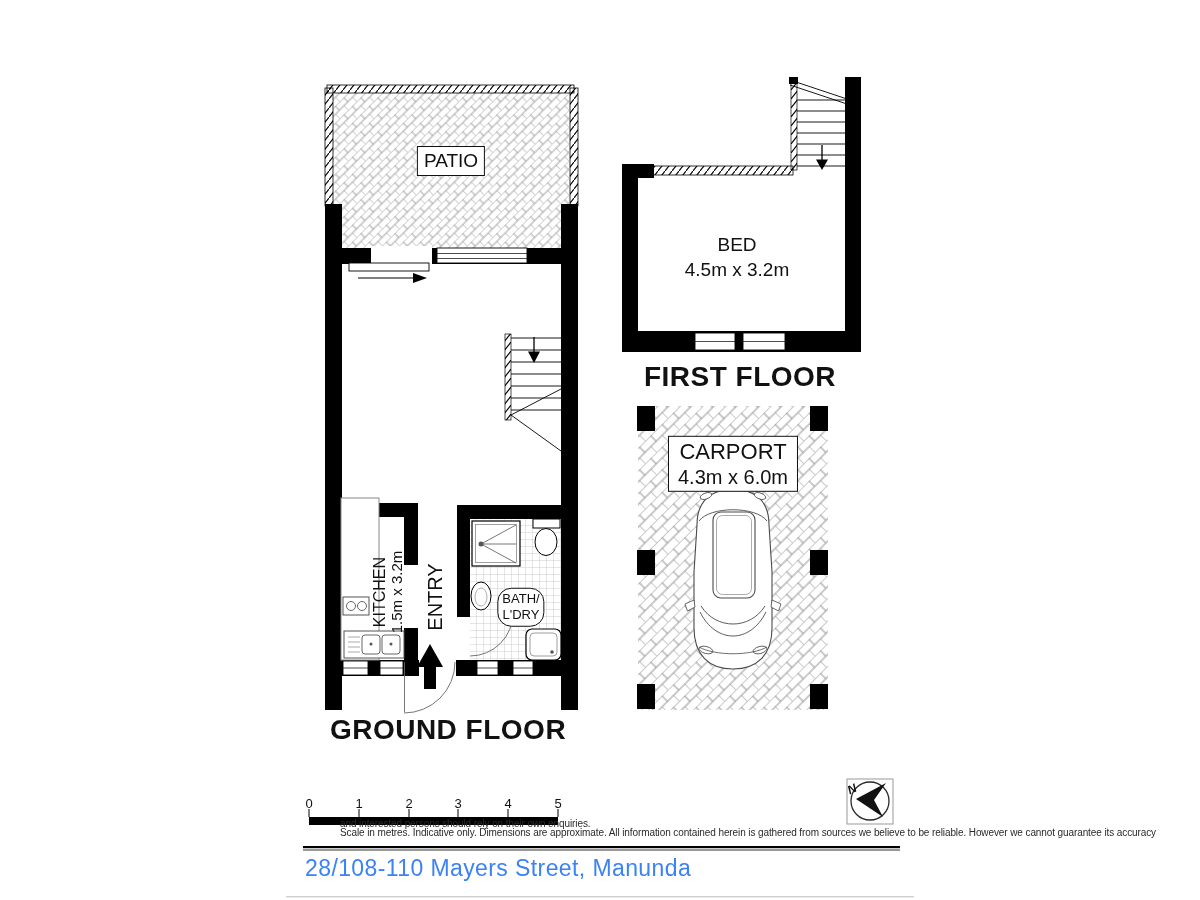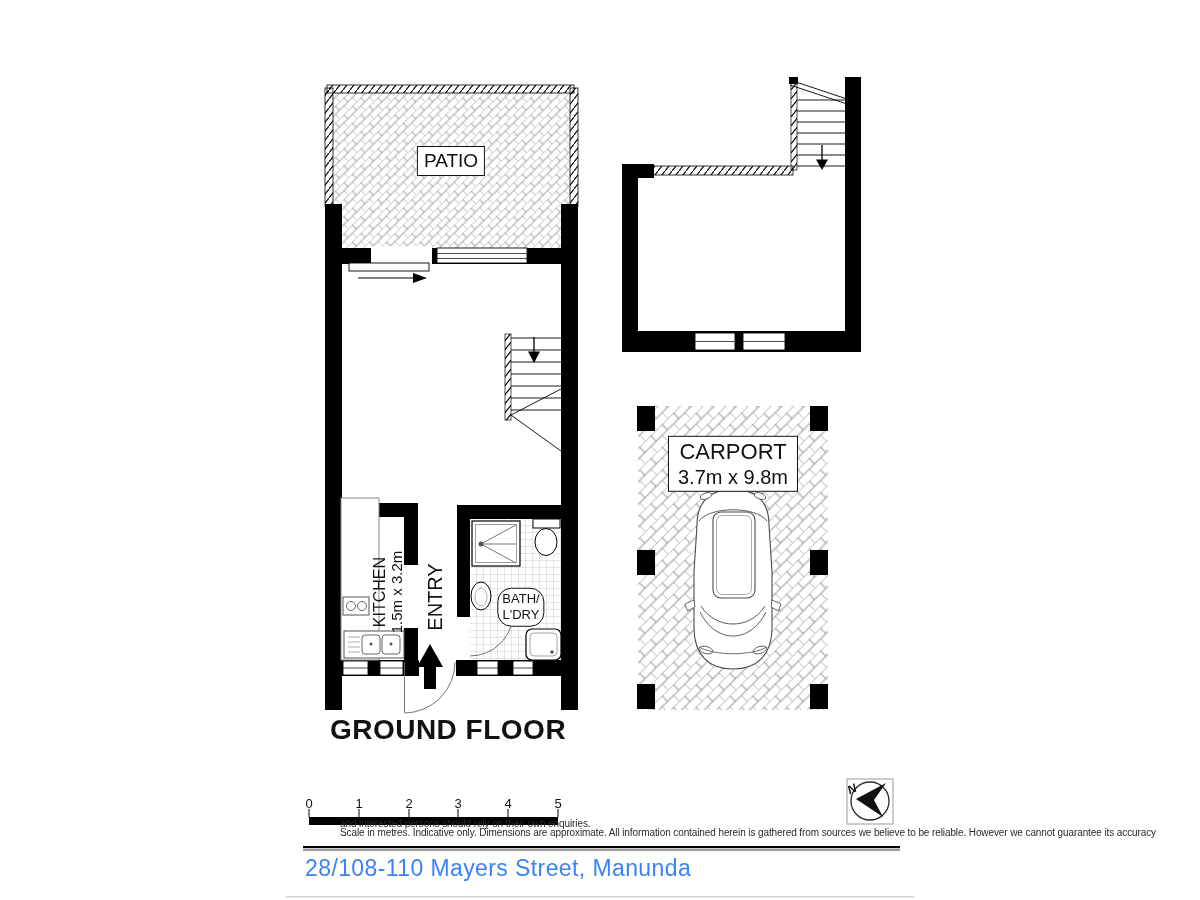--- a/index.html
+++ b/index.html
@@ -209,25 +209,30 @@
 
 <div class="lbl rot" style="left:435px;top:597px;font-size:20px;">ENTRY</div>
 
 <div class="lbl box" style="left:521px;top:607px;font-size:13px;line-height:1.25;padding:2px 4px;border-radius:14px;">
   <div>BATH/</div>
   <div>L'DRY</div>
 </div>
 
 <div class="lbl title" style="left:448px;top:730px;">GROUND FLOOR</div>
 
-
+<div class="lbl roomname" style="left:737px;top:257px;">
+  <div>BED</div>
+  <div>4.5m x 3.2m</div>
+</div>
+
+<div class="lbl title" style="left:740px;top:377px;">FIRST FLOOR</div>
 
 <div class="lbl box" style="left:733px;top:464px;line-height:1.2;padding:2px 9px;">
   <div style="font-size:22px;">CARPORT</div>
-  <div style="font-size:20px;">3.7m x 9.8m</div>
+  <div style="font-size:20px;">4.3m x 6.0m</div>
 </div>
 
 <span class="num" style="left:309px;top:796px;">0</span>
 <span class="num" style="left:359px;top:796px;">1</span>
 <span class="num" style="left:409px;top:796px;">2</span>
 <span class="num" style="left:458px;top:796px;">3</span>
 <span class="num" style="left:508px;top:796px;">4</span>
 <span class="num" style="left:558px;top:796px;">5</span>
 
 <div class="disc" style="top:827px;">Scale in metres. Indicative only. Dimensions are approximate. All information contained herein is gathered from sources we believe to be reliable. However we cannot guarantee its accuracy</div>

